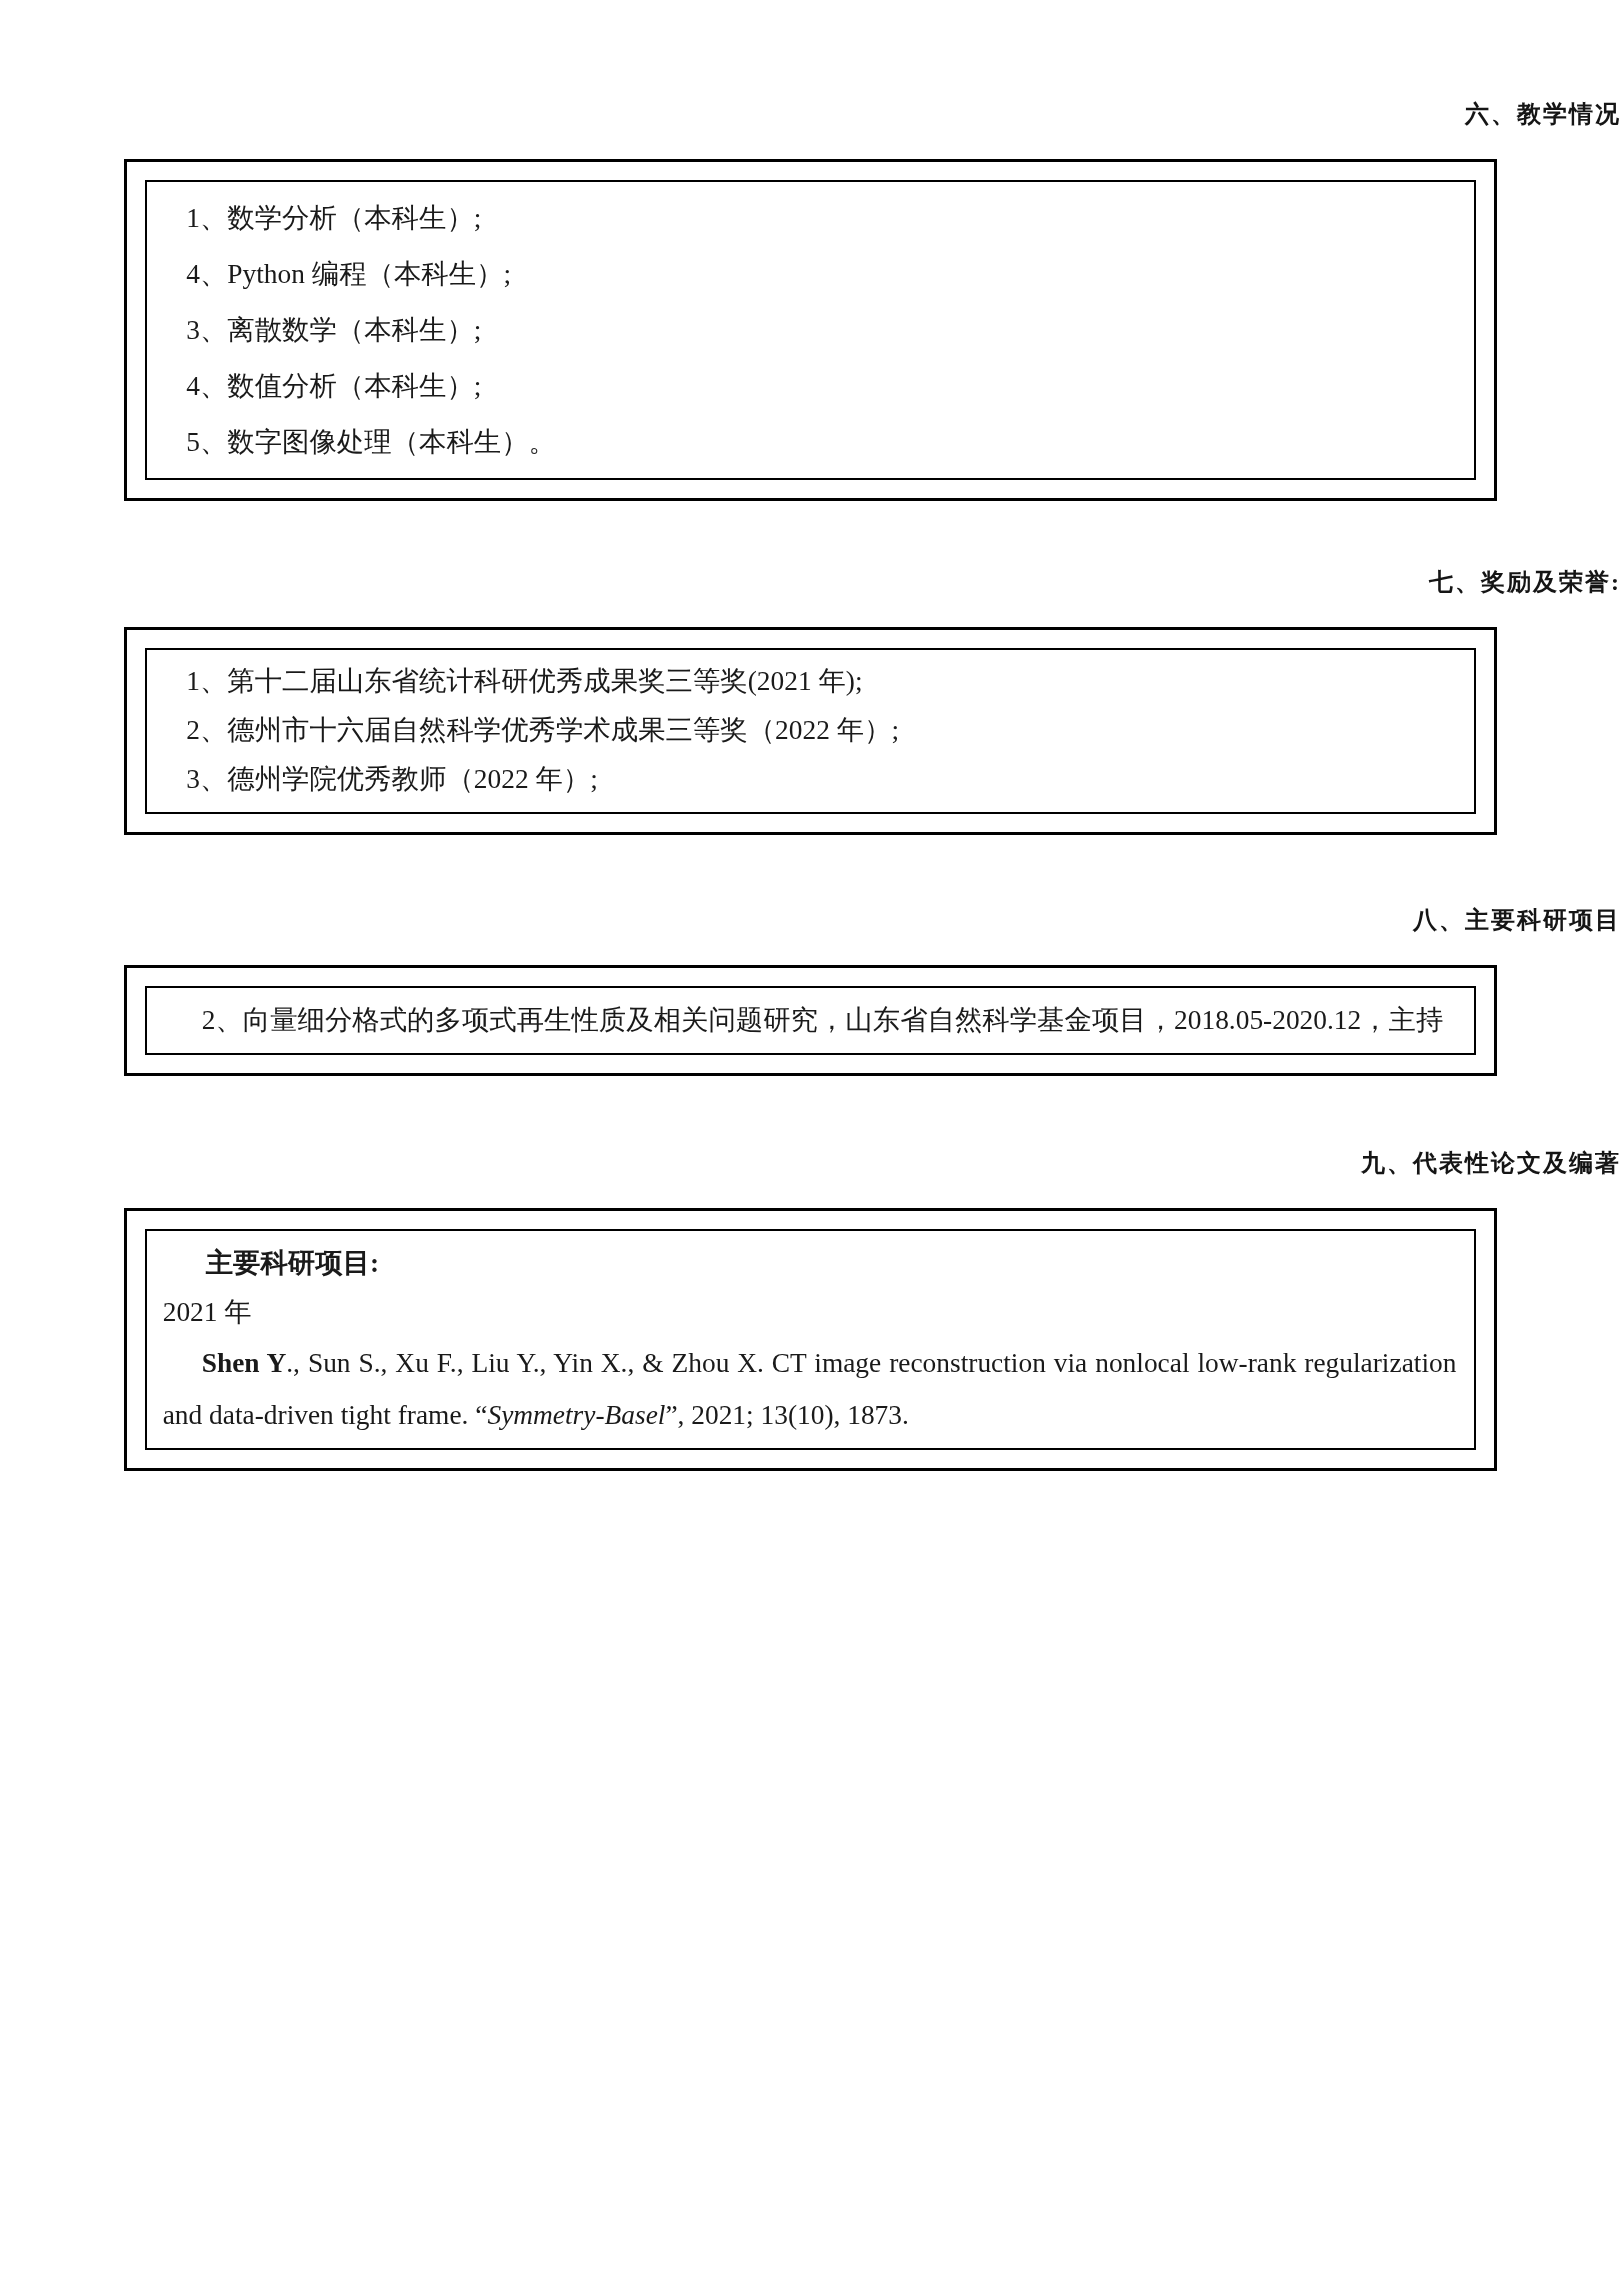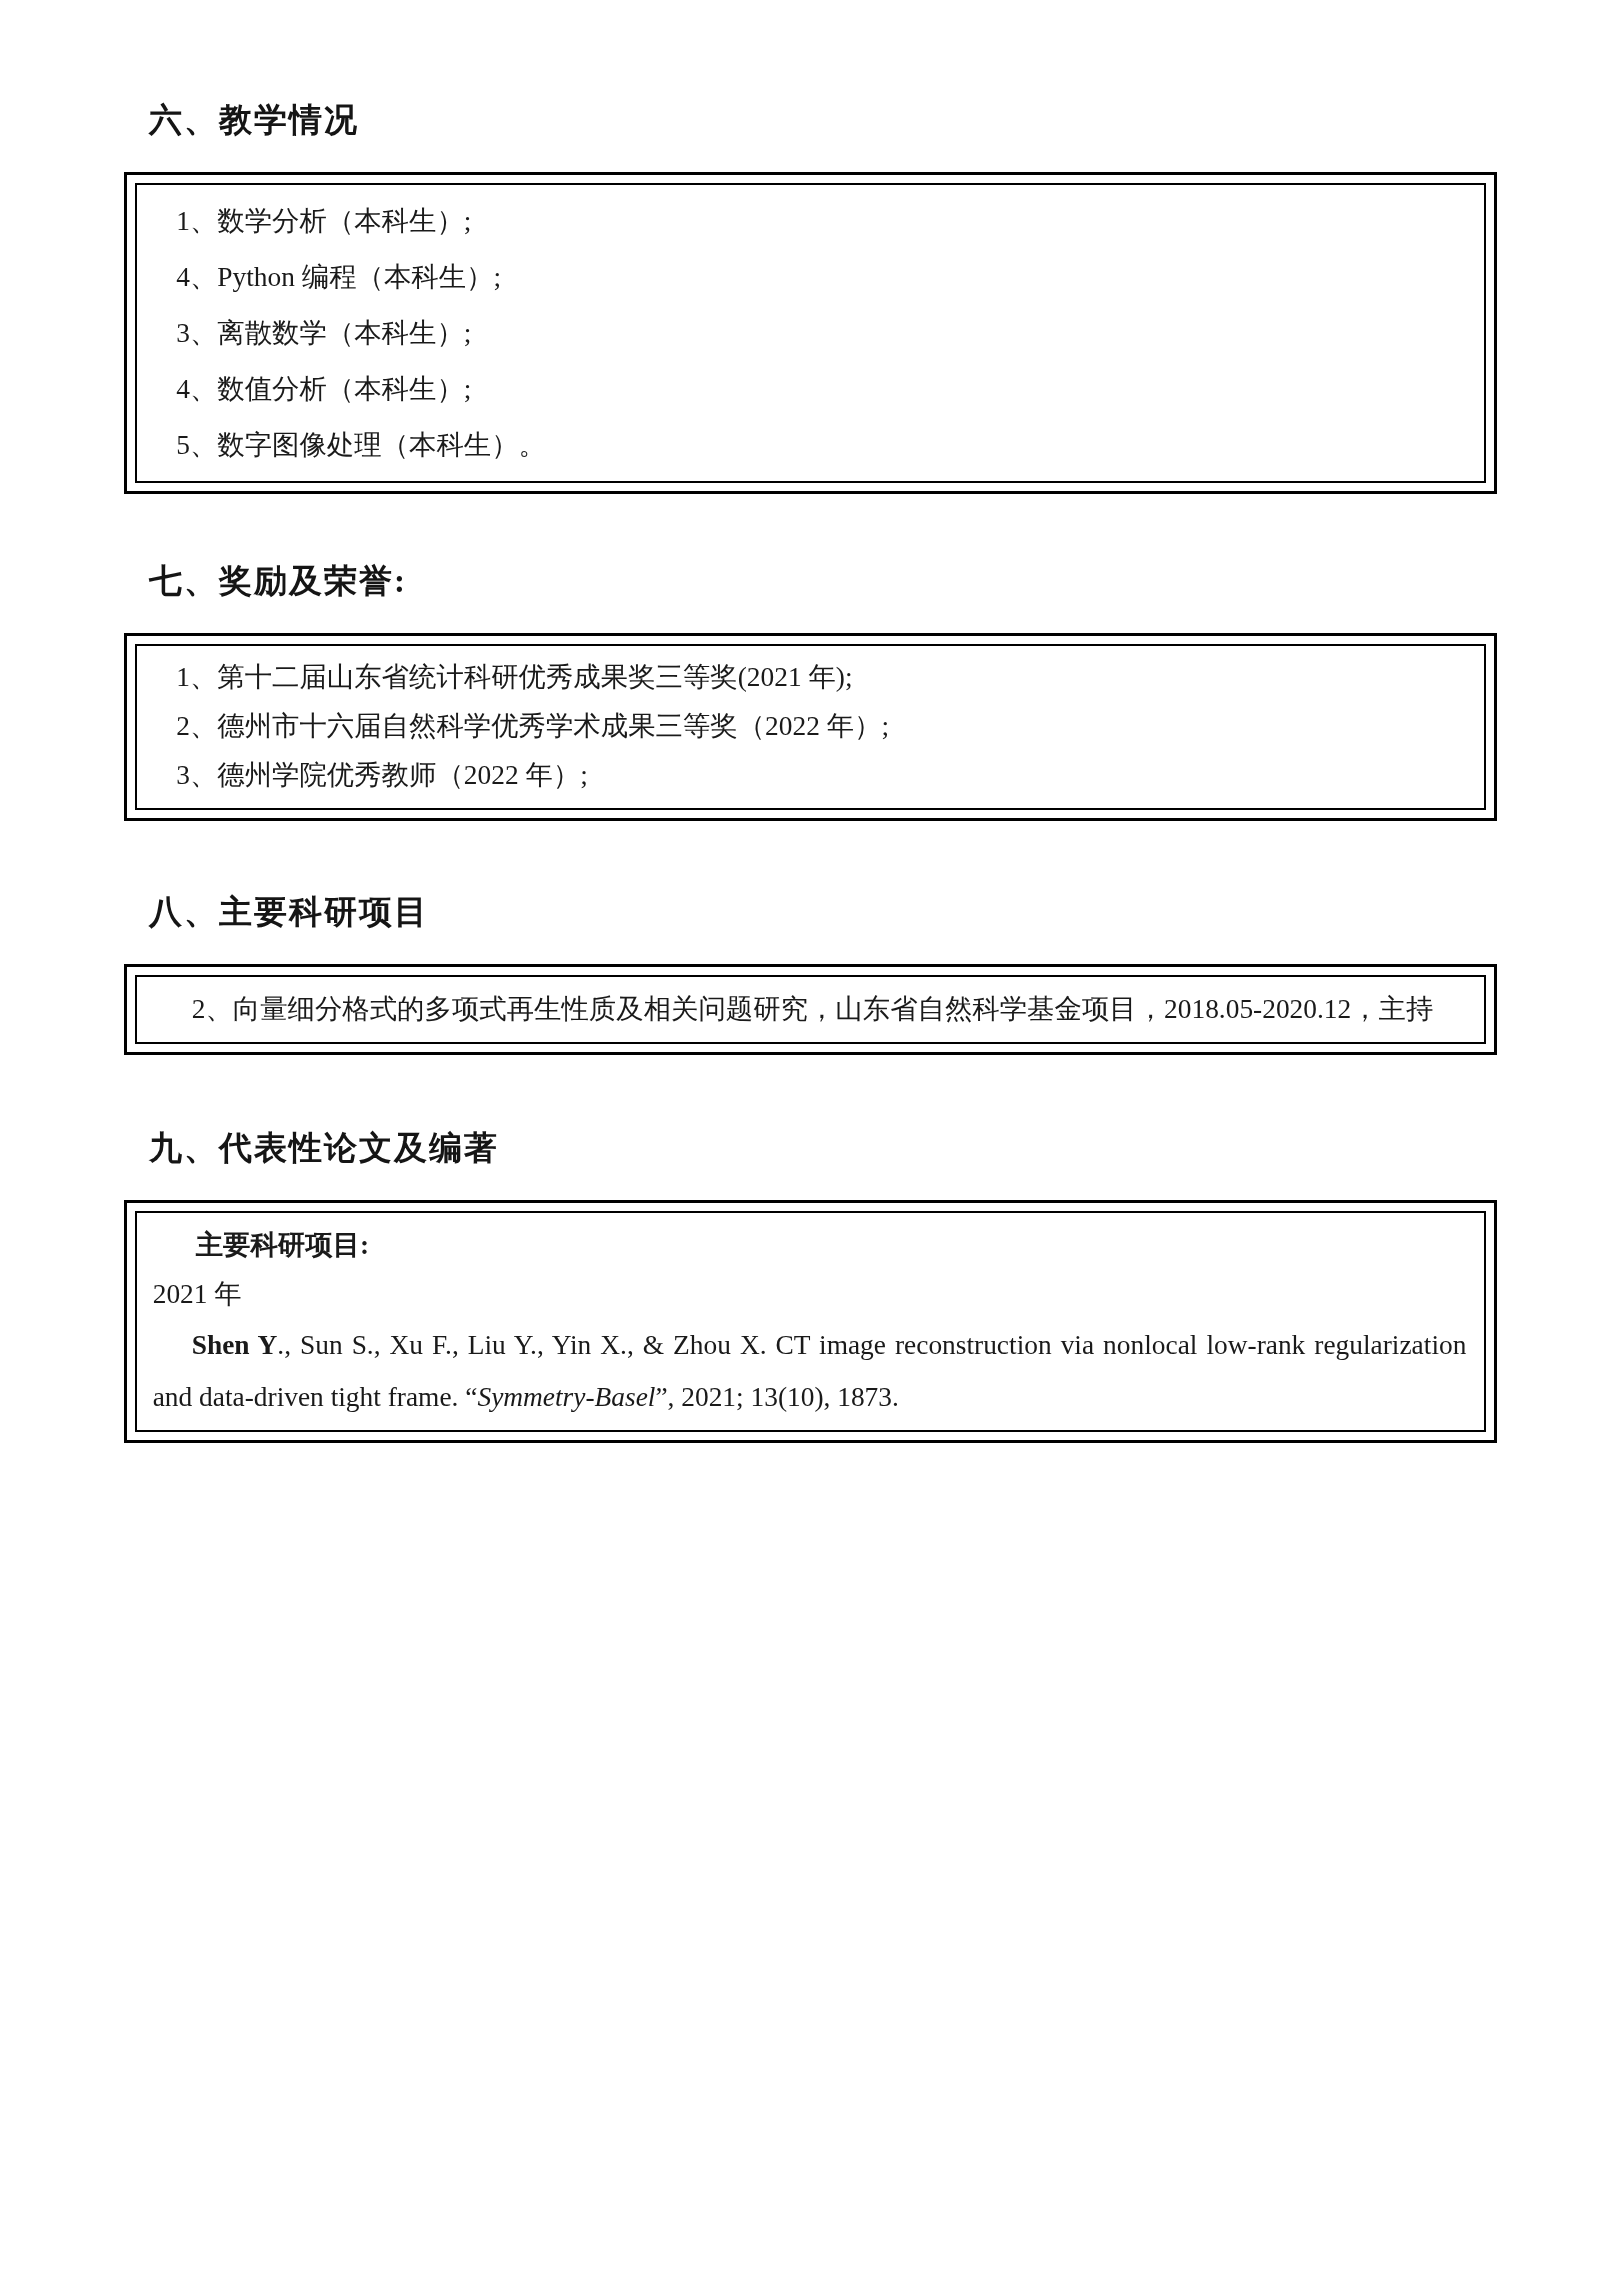--- a/index.html
+++ b/index.html
@@ -6,35 +6,36 @@
   .page {
     position: relative;
     width: 1621px;
     height: 2293px;
     background: #ffffff;
     color: #111111;
     font-family: "Liberation Serif", "DejaVu Serif", serif;
     overflow: hidden;
   }
   .heading {
-    font-size: 33px;
+    font-size: 24px;
     font-weight: bold;
     margin: 0 0 0 149px;
     letter-spacing: 2px;
     color: #151515;
+    text-align: right;
   }
   .h-teaching      { padding-top: 98px; }
   .h-awards        { margin-top: 65px; }
   .h-projects      { margin-top: 69px; }
   .h-publications  { margin-top: 71px; }
 
   .dbox {
     margin: 29px 124px 0 124px;
     border: 3.9px solid #000000;
-    padding: 8px;
+    padding: 18px;
     background: #ffffff;
   }
   .dbox-inner {
     border: 2px solid #000000;
     padding: 7.8px 17.6px 7.8px 15.7px;
     font-size: 27.4px;
     color: #1a1a1a;
   }
   .line { margin: 0; }
   .course-line { line-height: 56px; padding-left: 23.5px; }

